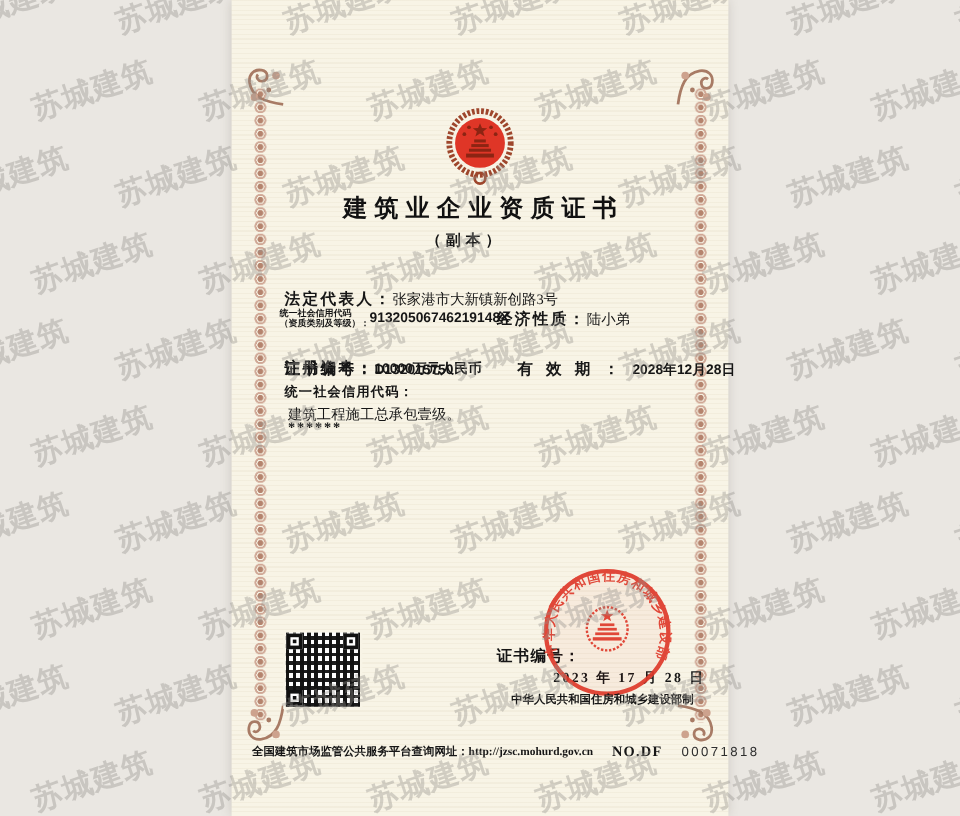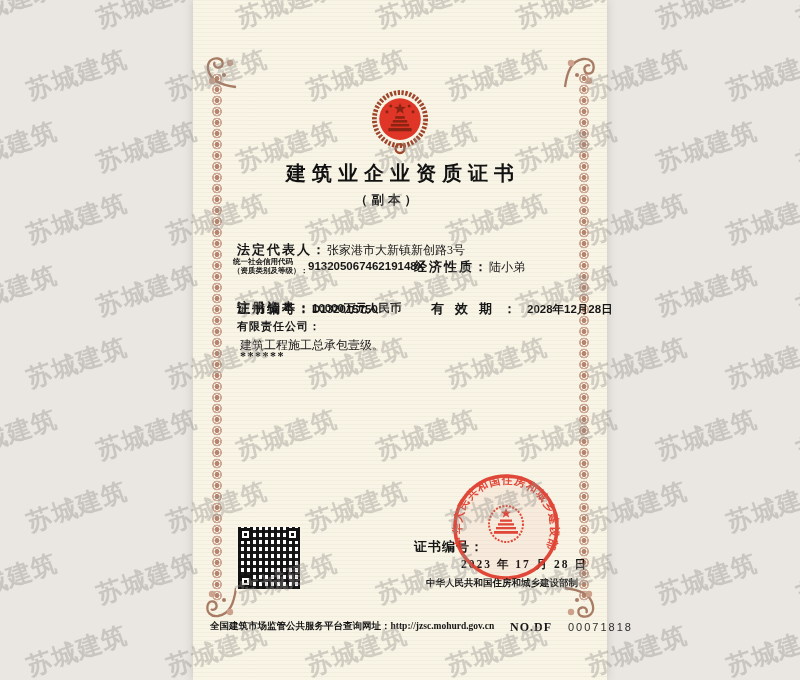--- a/index.html
+++ b/index.html
@@ -175,21 +175,21 @@
 
 
   <div class="row" style="left:44px;top:299px;">
     <span class="lab">证书编号：</span><span class="num">D132015750</span>
   </div>
 
   <div class="row" style="left:204px;top:299px;margin-left:34px;">
     <span class="valid-lab">有效期：</span><span class="num">2028年12月28日</span>
   </div>
 
-  <div class="row" style="left:44px;top:319px;font-size:11px;font-weight:bold;letter-spacing:1px;">有限责任公司：</div>
+  <div class="row" style="left:44px;top:319px;font-size:11px;font-weight:bold;letter-spacing:1px;">统一社会信用代码：</div>
   <div class="row val" style="left:47px;top:337px;">建筑工程施工总承包壹级。</div>
   <div class="row" style="left:47px;top:349px;font-size:12px;font-weight:bold;letter-spacing:1.5px;">******</div>
 
   <div class="qr">
     <div class="fp tl"></div>
     <div class="fp tr"></div>
     <div class="fp bl"></div>
   </div>
 
   <div class="issuer">证书编号：</div>

